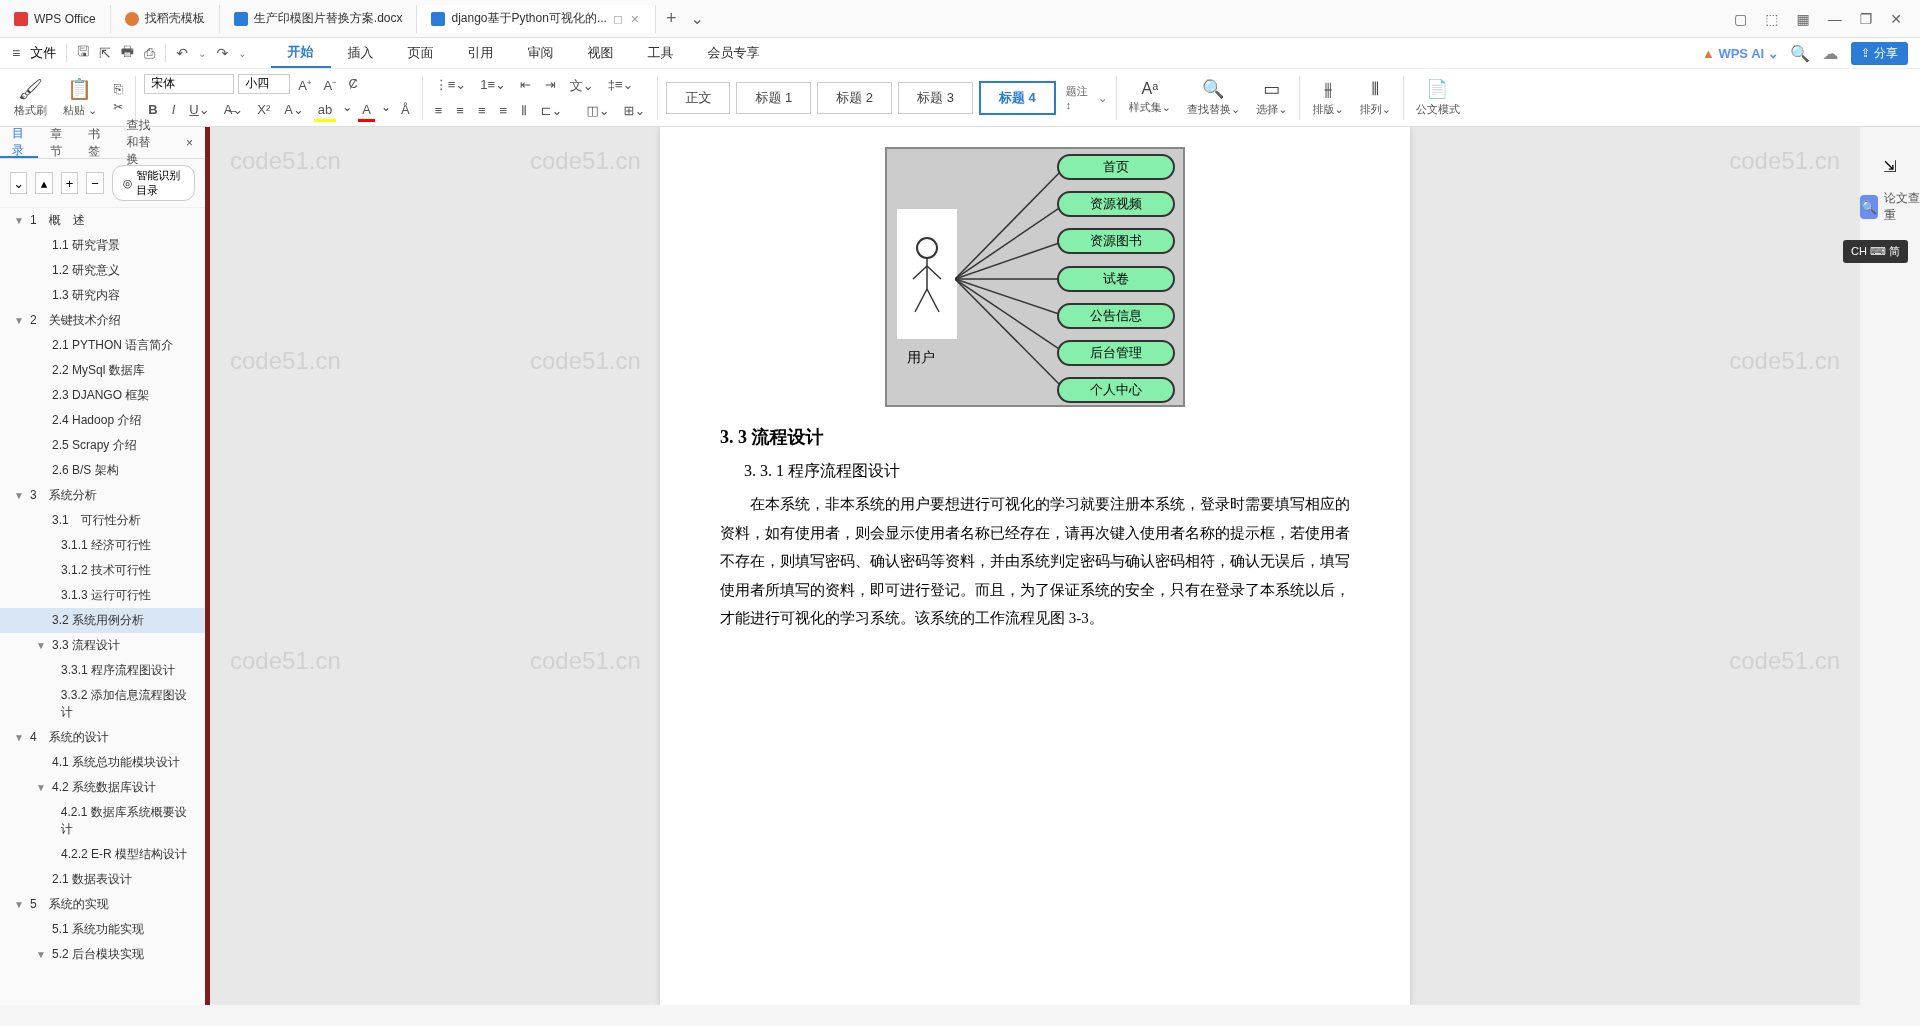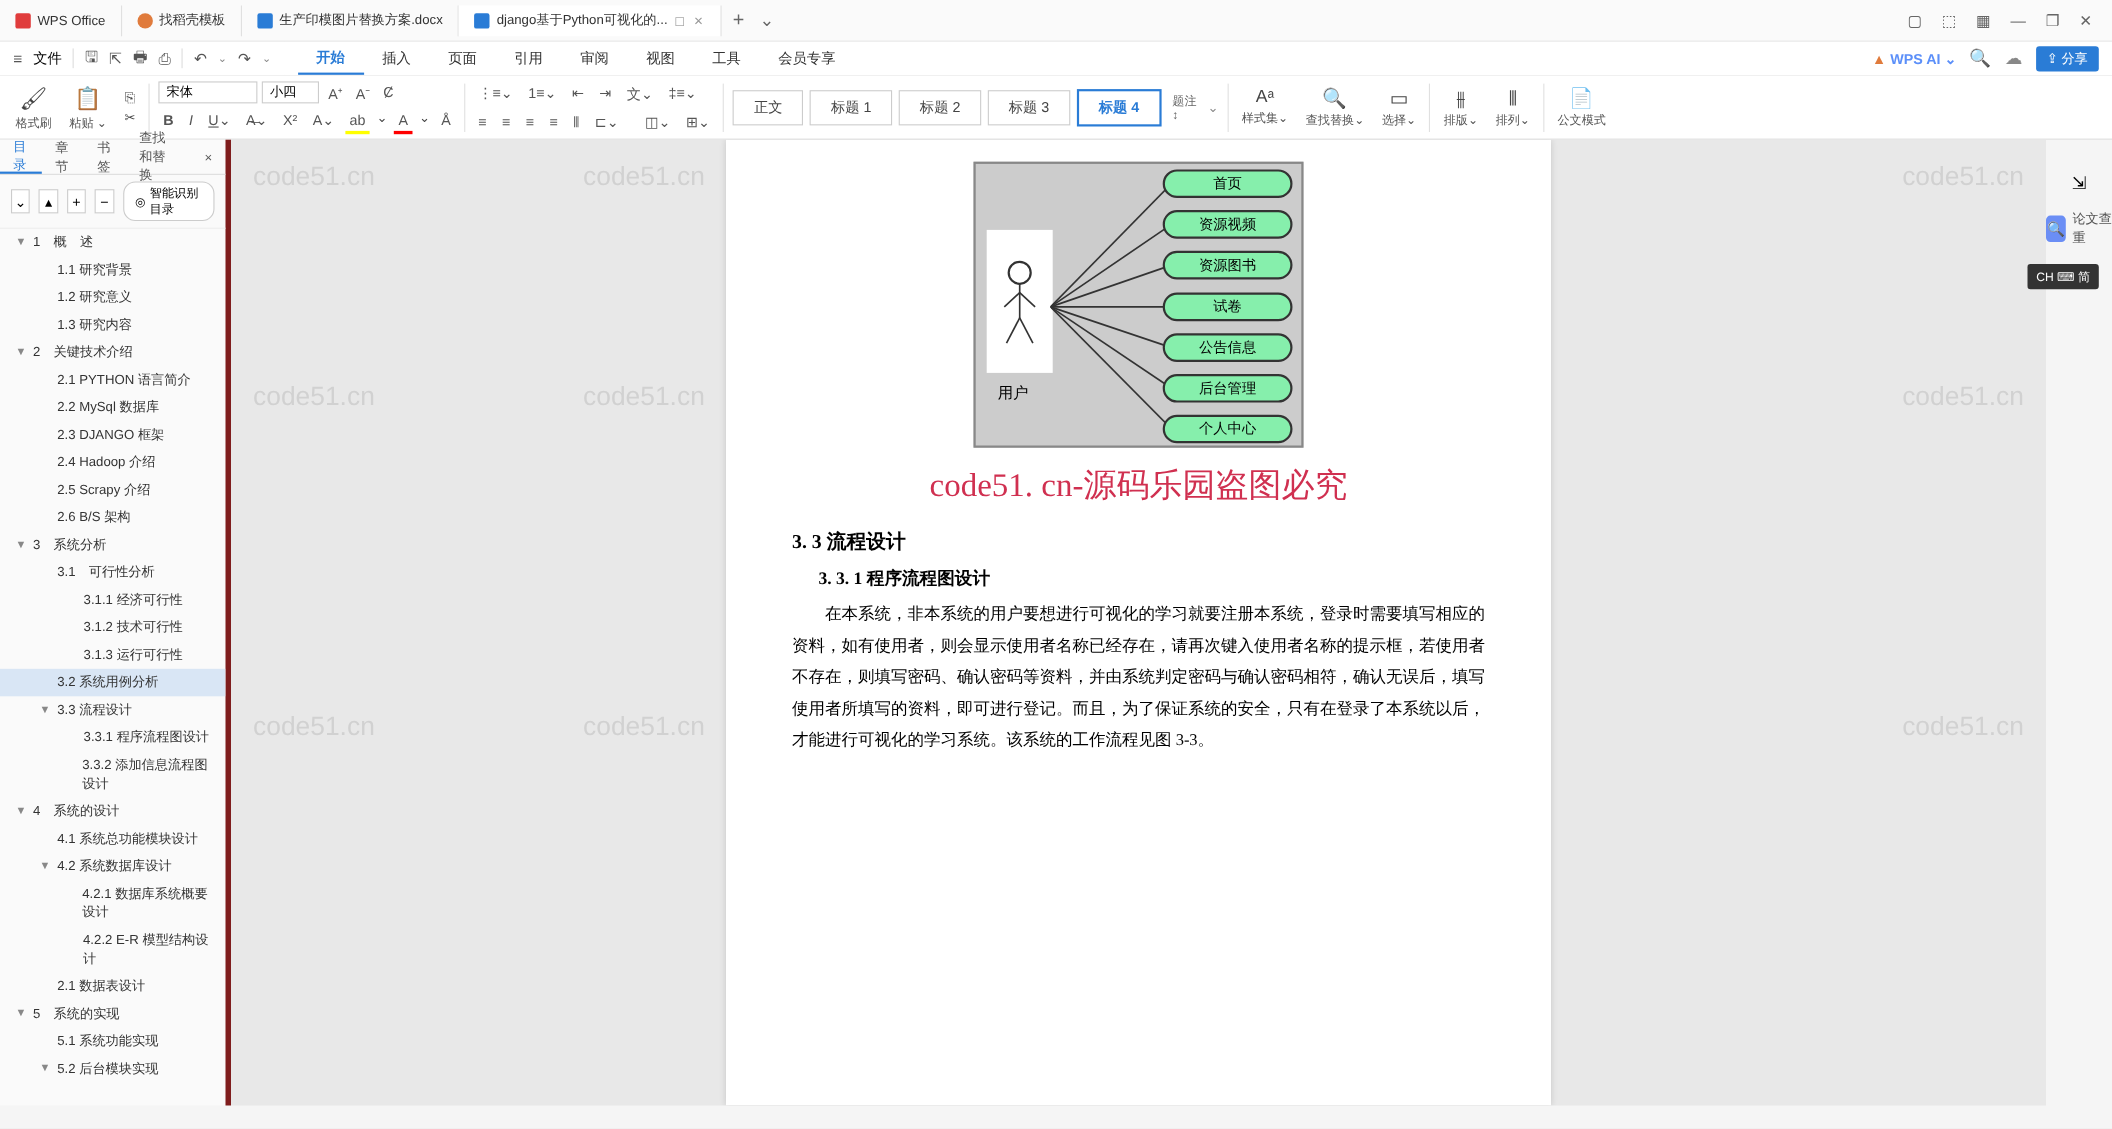--- a/index.html
+++ b/index.html
@@ -37,31 +37,31 @@
 .sp-tab{padding:0 12px;display:flex;align-items:center;cursor:pointer;color:#555}
 .sp-tab.active{color:#2a7cd6;border-bottom:2px solid #2a7cd6}
 .sp-tools{display:flex;align-items:center;gap:8px;padding:6px 10px;border-bottom:1px solid #eee}
 .sp-tools .tb{border:1px solid #ccc;width:22px;height:22px;display:flex;align-items:center;justify-content:center;font-size:13px;background:#fff;cursor:pointer}
 .sp-smart{border:1px solid #ccc;border-radius:11px;padding:2px 10px;font-size:11px;background:#fff;display:flex;align-items:center;gap:4px}
 .toc{flex:1;overflow-y:auto;font-size:12px}
 .toc-item{padding:4px 10px;cursor:pointer;color:#333;display:flex;align-items:center;gap:6px}
 .toc-item.sel{background:#d9e6f5}
 .toc-item.l1{padding-left:14px}
 .toc-item.l2{padding-left:36px}
-.toc-item.l3{padding-left:60px}
+.toc-item.l3{padding-left:45px}
 .toc-item .exp{color:#888;font-size:10px;width:10px}
 .docarea{flex:1;background:#e8e8e8;position:relative;overflow:hidden}
 .page{position:absolute;left:50%;transform:translateX(-50%);width:750px;background:#fff;top:0;bottom:0;box-shadow:0 0 6px rgba(0,0,0,.15);padding:20px 60px}
 .diagram{position:relative;width:300px;height:260px;margin:0 auto;border:2px solid #888;background:#ccc}
 .user-box{position:absolute;left:10px;top:60px;width:60px;height:130px;background:#fff;display:flex;flex-direction:column;align-items:center;justify-content:center}
 .user-label{position:absolute;left:20px;top:200px;font-size:14px}
 .d-btn{position:absolute;right:8px;width:118px;height:26px;border:2px solid #333;border-radius:13px;background:#86efac;display:flex;align-items:center;justify-content:center;font-size:13px}
 .watermark{color:#d03050;font-size:30px;font-family:"SimSun",serif;text-align:center;margin:14px 0}
 .h3{font-size:18px;font-weight:700;margin:18px 0 10px;font-family:"SimSun",serif}
-.h4{font-size:16px;font-weight:700;margin:12px 0 8px;padding-left:24px;font-family:"SimSun",serif}
+.h4{font-size:16px;font-weight:400;margin:12px 0 8px;padding-left:24px;font-family:"SimSun",serif}
 .bodytxt{font-size:15px;line-height:1.9;text-indent:2em;font-family:"SimSun",serif;text-align:justify}
 .wm{position:absolute;color:#bbb;font-size:24px;font-family:Arial;pointer-events:none;opacity:.5}
 .rightpanel{width:60px;display:flex;flex-direction:column;align-items:center;padding-top:30px;gap:14px}
 .rp-btn{display:flex;align-items:center;gap:6px;font-size:12px;color:#555;cursor:pointer}
 .rp-ico{width:24px;height:24px;background:#6b8ef5;border-radius:4px;display:flex;align-items:center;justify-content:center;color:#fff;font-size:13px}
 .lang-ind{position:fixed;right:12px;top:240px;background:#333;color:#fff;padding:4px 8px;border-radius:3px;font-size:11px;display:flex;gap:6px}
 svg line{stroke:#333;stroke-width:1.5}
 </style>
 </head>
 <body>
@@ -401,21 +401,20 @@
             <line x1="0" y1="130" x2="110" y2="241"></line>
         </svg>
         <div class="d-btn" style="top:5px">首页</div>
         <div class="d-btn" style="top:42px">资源视频</div>
         <div class="d-btn" style="top:79px">资源图书</div>
         <div class="d-btn" style="top:117px">试卷</div>
         <div class="d-btn" style="top:154px">公告信息</div>
         <div class="d-btn" style="top:191px">后台管理</div>
         <div class="d-btn" style="top:228px">个人中心</div>
       </div>
-      <div class="watermark">code51. cn-源码乐园盗图必究</div>
       <div class="h3">3. 3 流程设计</div>
       <div class="h4">3. 3. 1 程序流程图设计</div>
       <div class="bodytxt">在本系统，非本系统的用户要想进行可视化的学习就要注册本系统，登录时需要填写相应的资料，如有使用者，则会显示使用者名称已经存在，请再次键入使用者名称的提示框，若使用者不存在，则填写密码、确认密码等资料，并由系统判定密码与确认密码相符，确认无误后，填写使用者所填写的资料，即可进行登记。而且，为了保证系统的安全，只有在登录了本系统以后，才能进行可视化的学习系统。该系统的工作流程见图 3-3。</div>
     </div>
   </div>
 
   <div class="rightpanel">
     <span>⇲</span>
     <div class="rp-btn">
         <span class="rp-ico">🔍</span>

